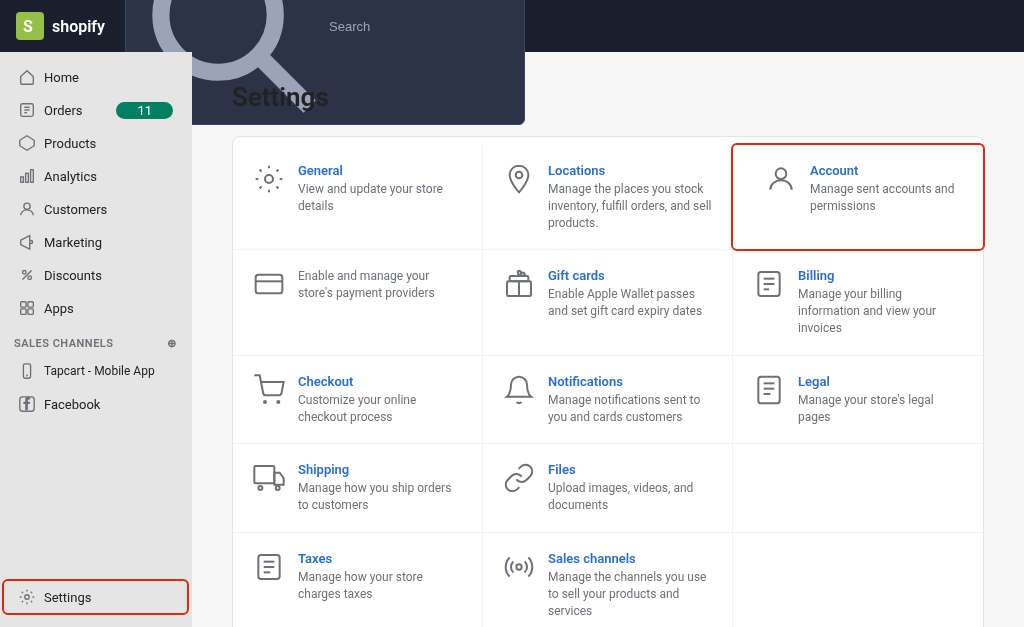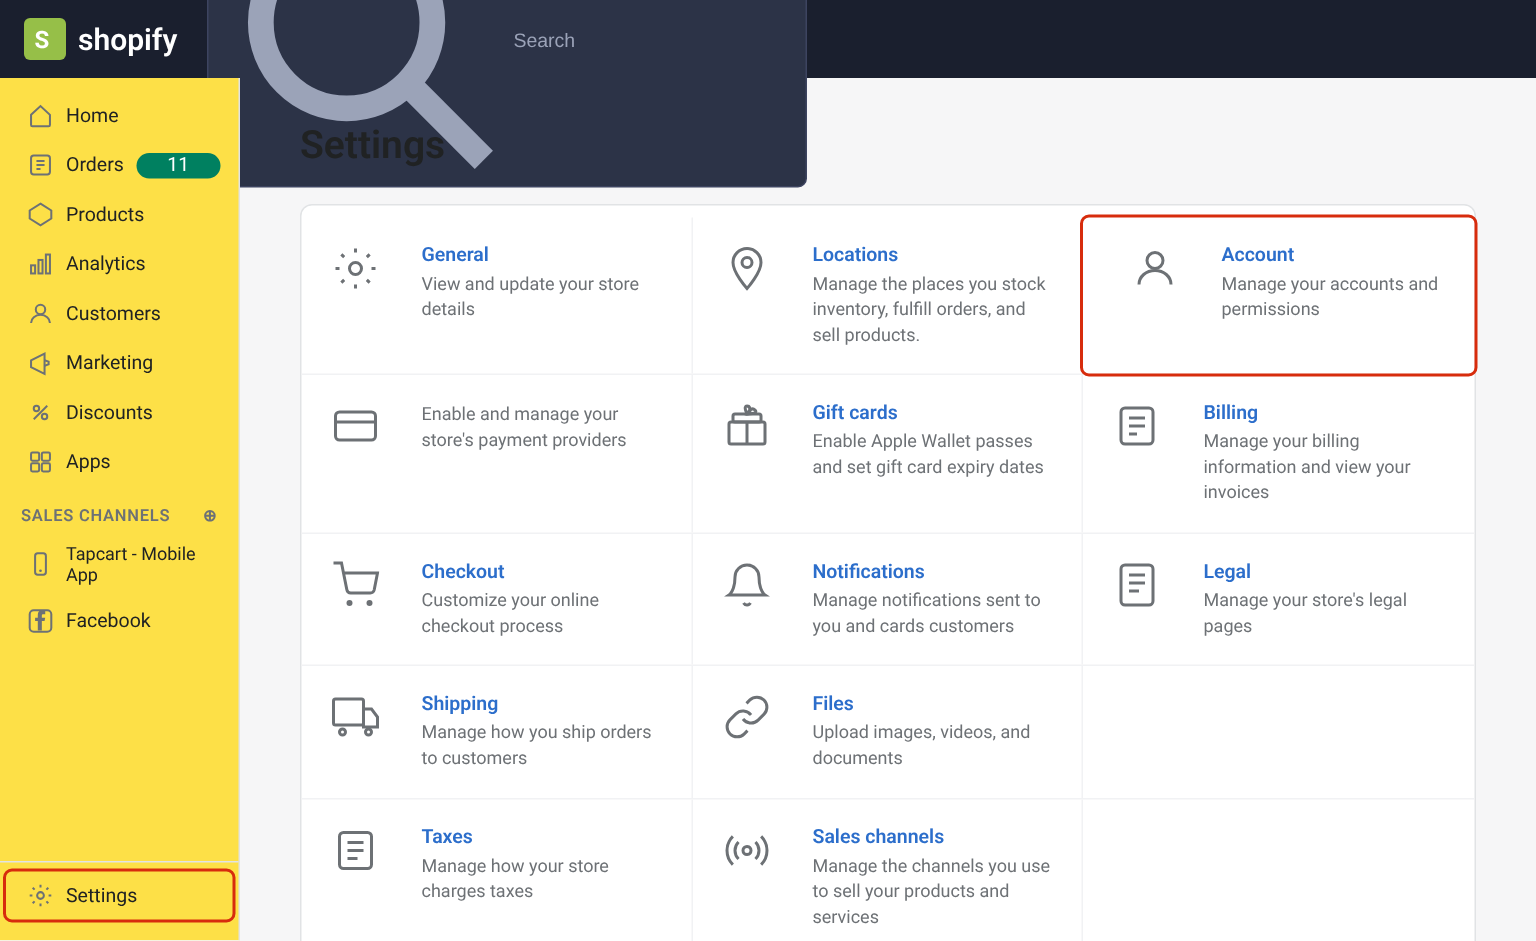--- a/index.html
+++ b/index.html
@@ -19,21 +19,21 @@
       align-items: center;
       gap: 8px;
       margin-right: 20px;
     }
     .logo-bag {
       width: 28px;
       height: 28px;
     }
     .logo-text {
       color: white;
-      font-size: 20px;
+      font-size: 16px;
       font-weight: 600;
     }
     .search-bar {
       display: flex;
       align-items: center;
       background: #2c3347;
       border: 1px solid #3d4460;
       border-radius: 6px;
       padding: 6px 12px;
       gap: 8px;
@@ -52,22 +52,22 @@
 
     
     .main-layout {
       display: flex;
       flex: 1;
       overflow: hidden;
     }
 
     
     .sidebar {
-      width: 160px;
-      background: #fde047;
+      width: 192px;
+      background: #e5e5e5;
       border-right: 1px solid #e1e3e5;
       padding: 8px 0;
       flex-shrink: 0;
       display: flex;
       flex-direction: column;
     }
     .sidebar-nav {
       flex: 1;
     }
     .sidebar-item {
@@ -141,21 +141,21 @@
     }
     .settings-row {
       display: grid;
       grid-template-columns: 1fr 1fr 1fr;
       border-bottom: 1px solid #f1f2f4;
     }
     .settings-row:last-child { border-bottom: none; }
     .settings-cell {
       display: flex;
       align-items: flex-start;
-      gap: 28px;
+      gap: 13px;
       padding: 18px 20px;
       border-right: 1px solid #f1f2f4;
       cursor: pointer;
     }
     .settings-cell:last-child { border-right: none; }
     .settings-cell .cell-icon {
       width: 32px;
       height: 32px;
       flex-shrink: 0;
       color: #6d7175;
@@ -363,21 +363,21 @@
         </div>
         <div class="settings-cell account-cell">
           <div class="cell-icon">
             <svg viewBox="0 0 24 24" fill="none" width="24" height="24">
                 <circle cx="12" cy="8" r="4" stroke="#6d7175" stroke-width="1.5"></circle>
                 <path d="M4 20c0-4 3.58-7 8-7s8 3 8 7" stroke="#6d7175" stroke-width="1.5" fill="none"></path>
               </svg>
           </div>
           <div class="cell-text">
             <div class="cell-title">Account</div>
-            <div class="cell-desc">Manage your accounts and permissions</div>
+            <div class="cell-desc">Manage sent accounts and permissions</div>
           </div>
         </div>
       </div>
 
       <div class="settings-row">
         <div class="settings-cell">
           <div class="cell-icon">
             <svg viewBox="0 0 24 24" fill="none" width="24" height="24">
                 <rect x="2" y="5" width="20" height="14" rx="2" stroke="#6d7175" stroke-width="1.5"></rect>
                 <line x1="2" y1="10" x2="22" y2="10" stroke="#6d7175" stroke-width="1.5"></line>

